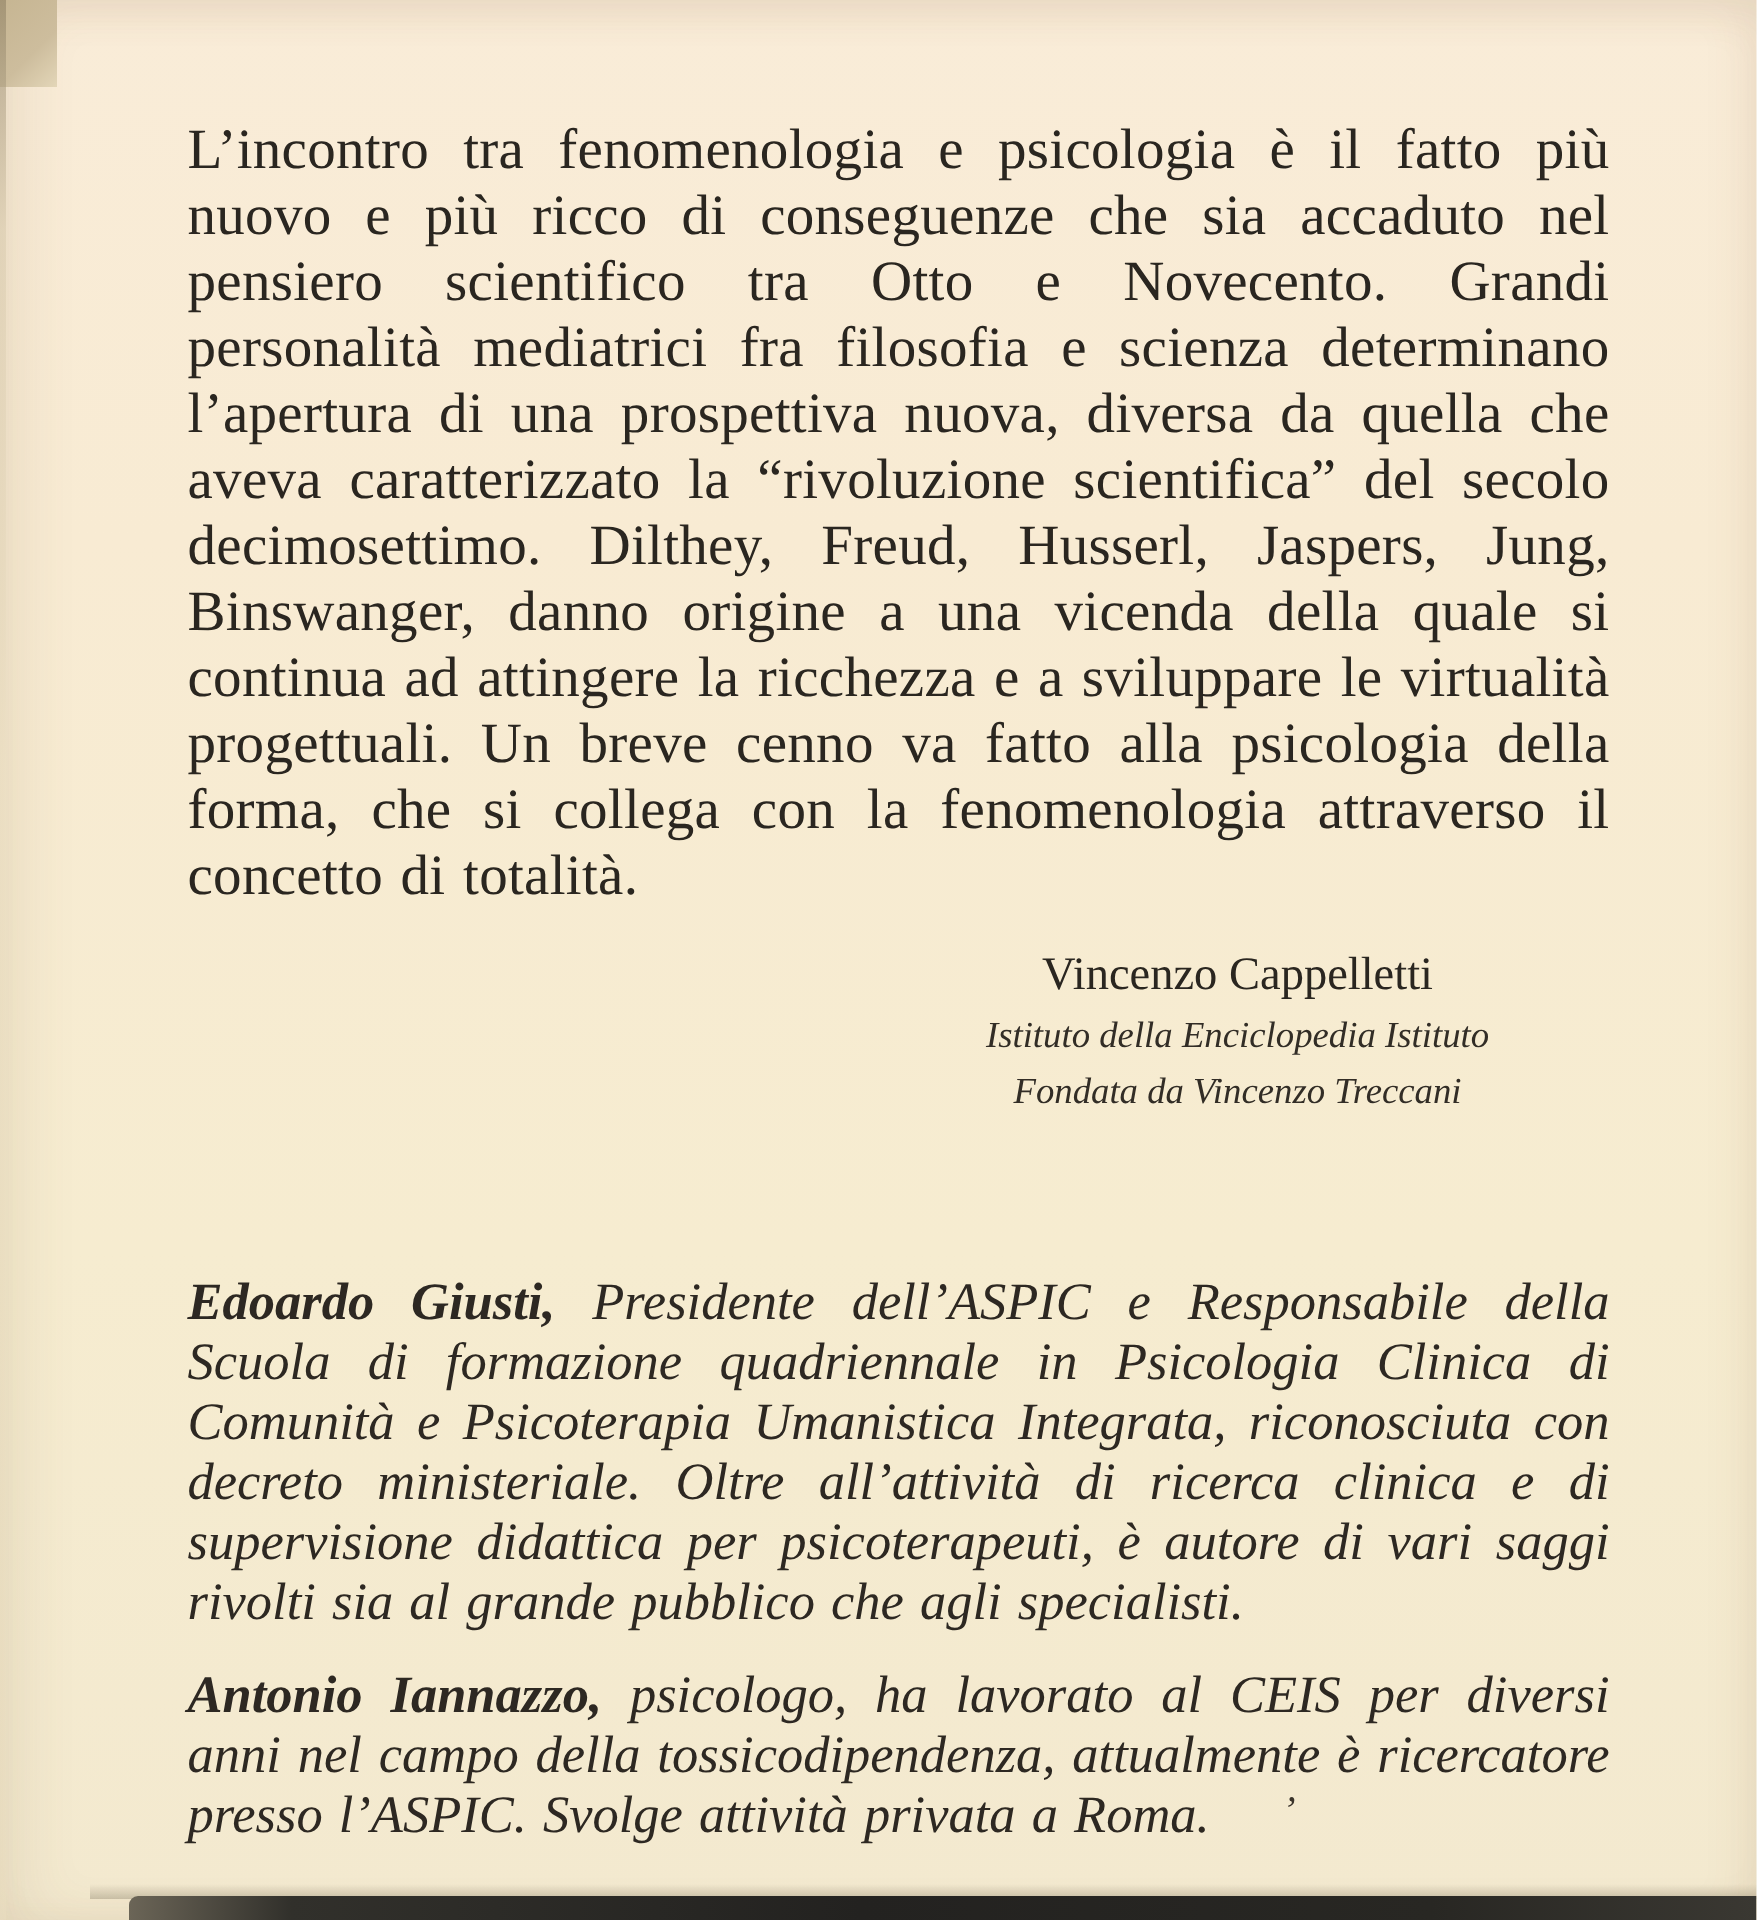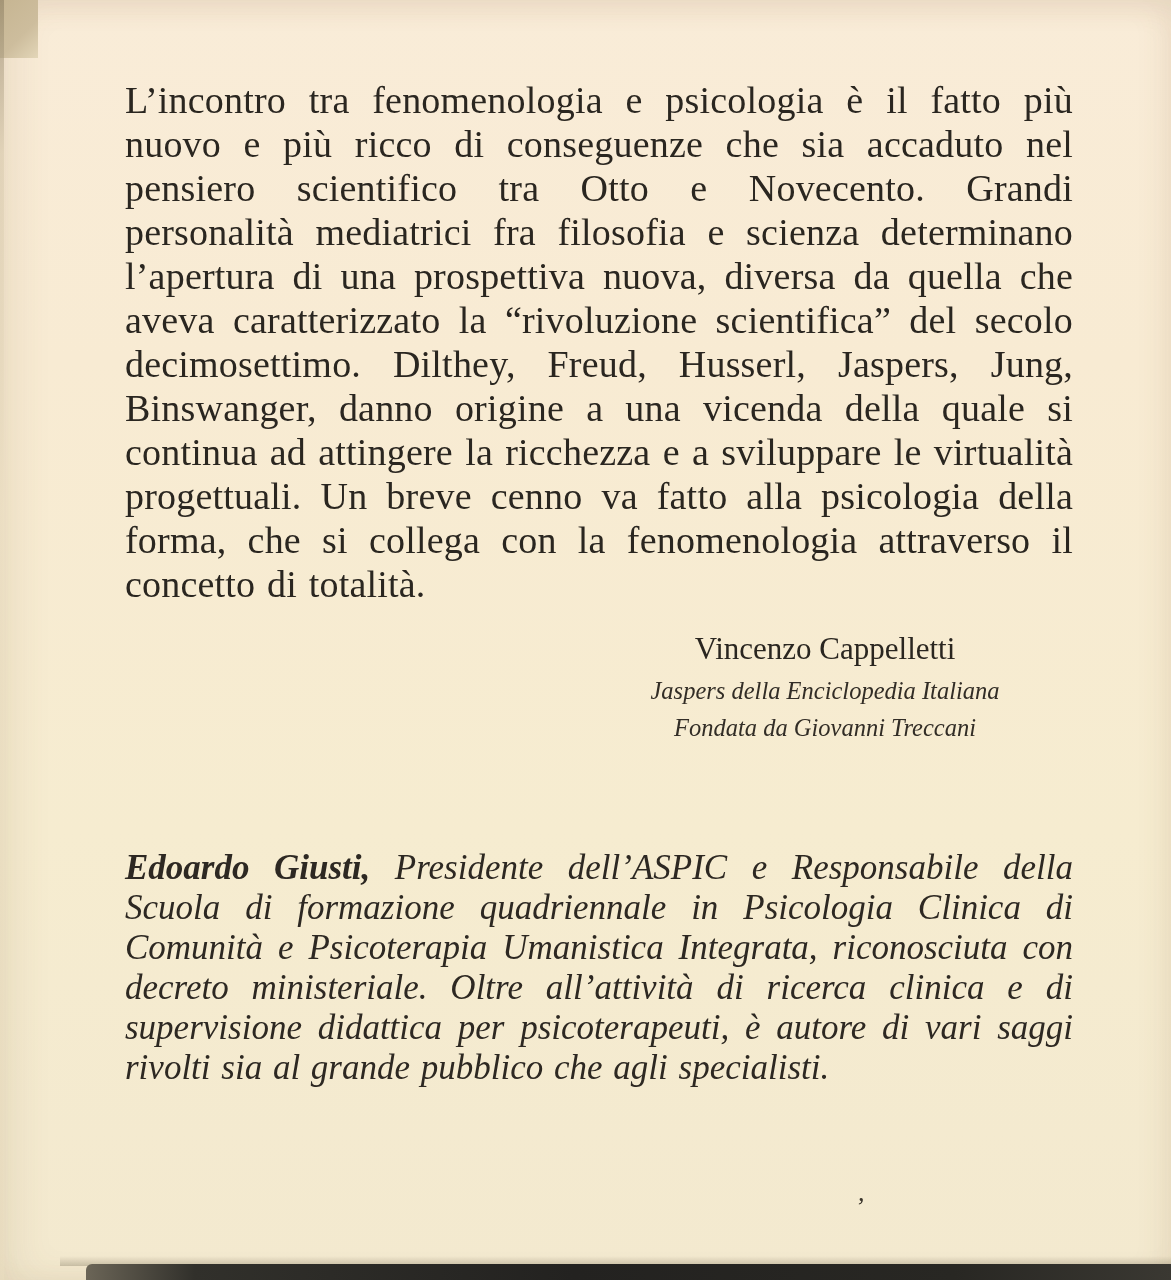--- a/index.html
+++ b/index.html
@@ -123,27 +123,30 @@
   <div class="left-edge-line"></div>
 
   <div class="content">
 
     <section class="review">
       <p>L’incontro tra fenomenologia e psicologia è il fatto più nuovo e più ricco di conseguenze che sia accaduto nel pensiero scientifico tra Otto e Novecento. Grandi personalità mediatrici fra filosofia e scienza determinano l’apertura di una prospettiva nuova, diversa da quella che aveva caratterizzato la “rivoluzione scientifica” del secolo decimosettimo. Dilthey, Freud, Husserl, Jaspers, Jung, Binswanger, danno origine a una vicenda della quale si continua ad attingere la ricchezza e a sviluppare le virtualità progettuali. Un breve cenno va fatto alla psicologia della forma, che si collega con la fenomenologia attraverso il concetto di totalità.</p>
     </section>
 
     <div class="signature">
       <div class="sig-name">Vincenzo Cappelletti</div>
-      <div class="sig-affil">Jaspers della Enciclopedia Italiana</div>
-      <div class="sig-affil">Fondata da Giovanni Treccani</div>
+      <div class="sig-affil">Istituto della Enciclopedia Istituto</div>
+      <div class="sig-affil">Fondata da Vincenzo Treccani</div>
     </div>
 
     <section class="bios">
       <p class="bio">
         <strong class="bio-name">Edoardo Giusti,</strong><span> Presidente dell’ASPIC e Responsabile della Scuola di formazione quadriennale in Psicologia Clinica di Comunità e Psicoterapia Umanistica Integrata, riconosciuta con decreto ministeriale. Oltre all’attività di ricerca clinica e di supervisione didattica per psicoterapeuti, è autore di vari saggi rivolti sia al grande pubblico che agli specialisti.</span>
+      </p>
+      <p class="bio">
+        <strong class="bio-name">Antonio Iannazzo,</strong><span> psicologo, ha lavorato al CEIS per diversi anni nel campo della tossicodipendenza, attualmente è ricercatore presso l’ASPIC. Svolge attività privata a Roma.</span>
       </p>
     </section>
 
   </div>
 
   <span class="artifact-mark">’</span>
 
   <div class="bottom-fade"></div>
   <div class="bottom-strip"></div>
 

